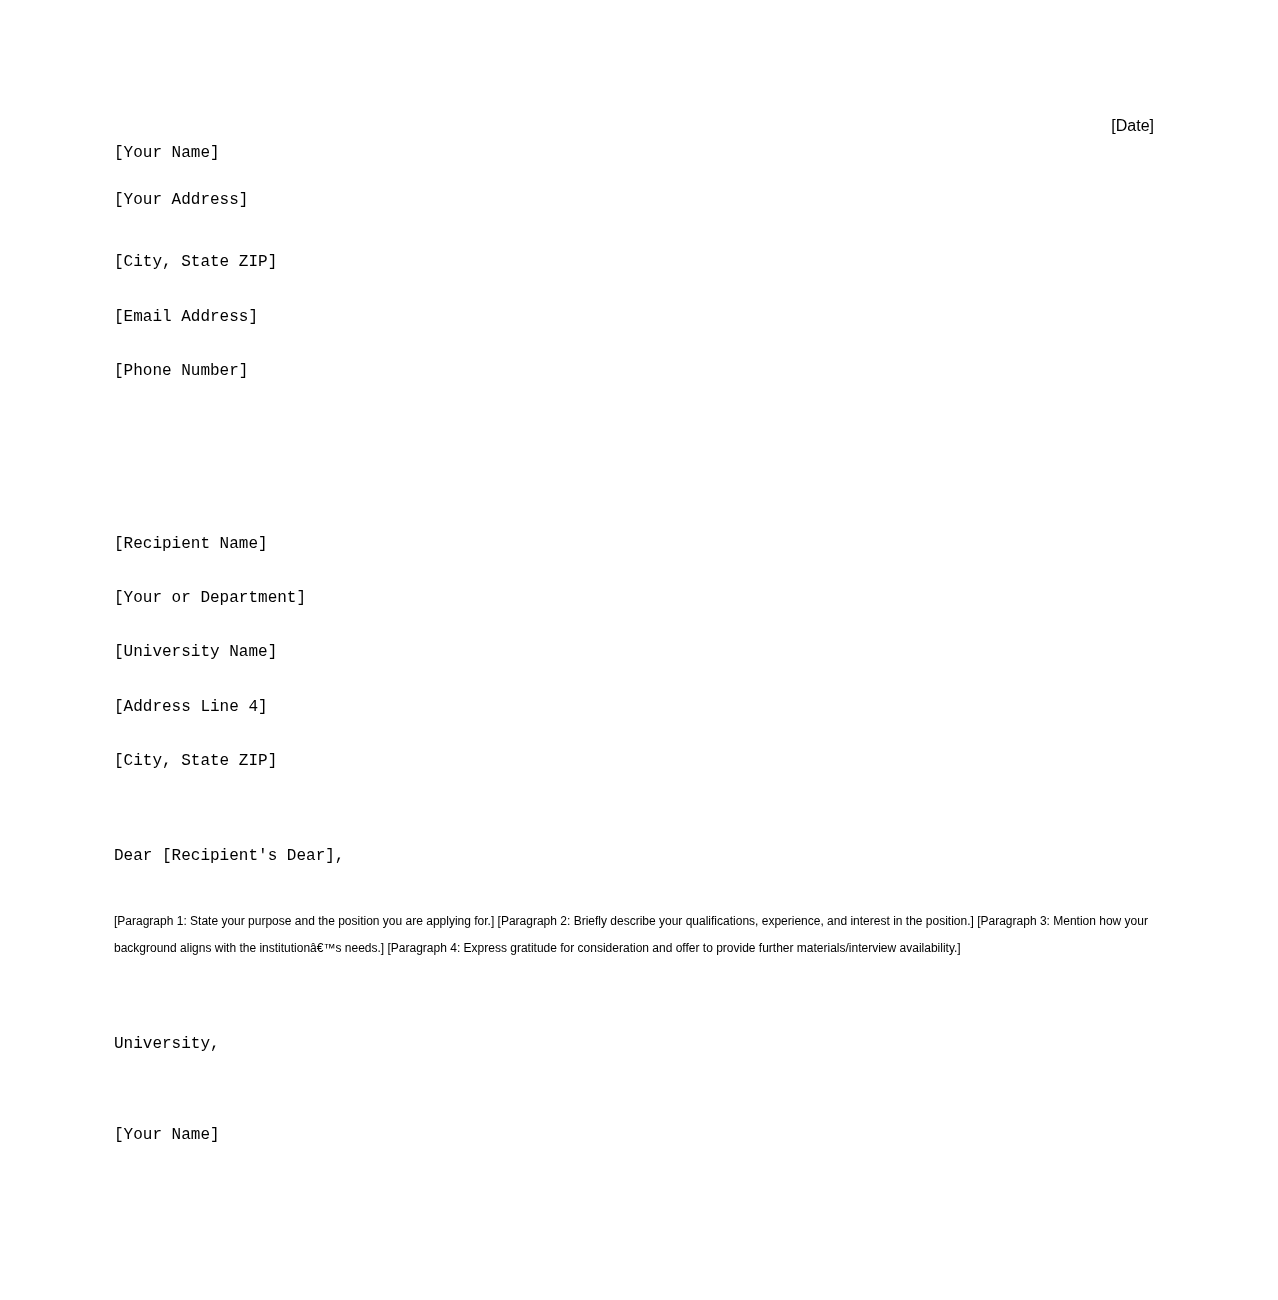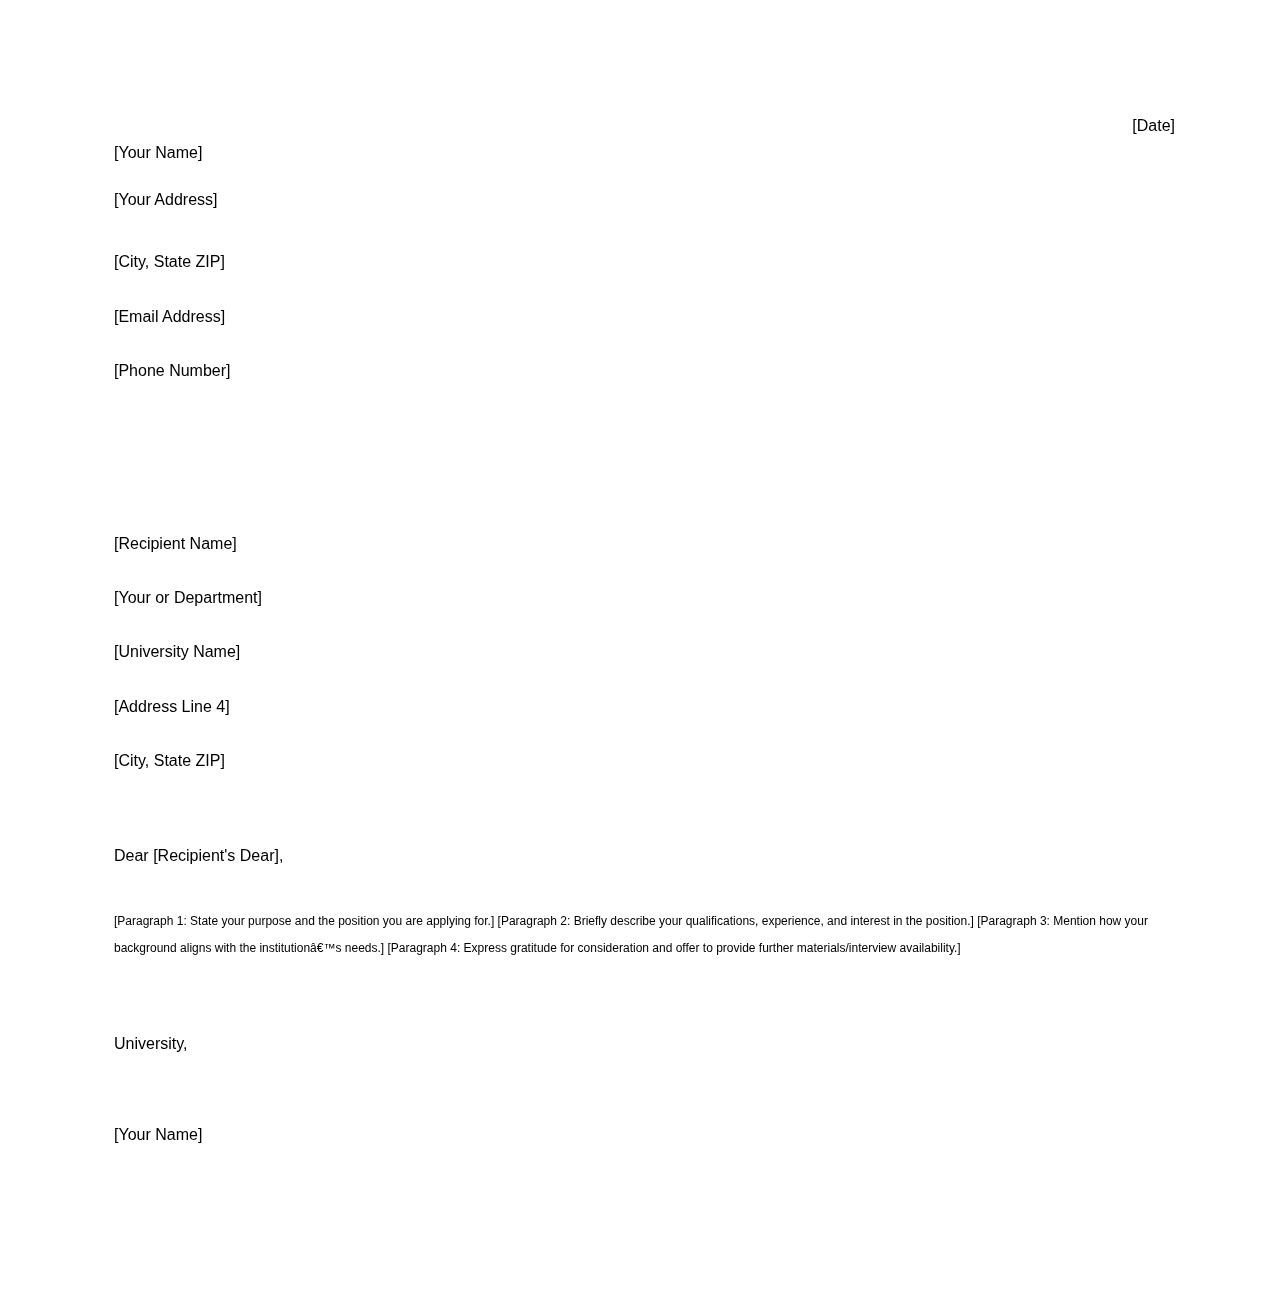--- a/index.html
+++ b/index.html
@@ -1,19 +1,19 @@
 <!DOCTYPE html>
 <html><head>
   <meta charset="utf-8">
   <style>
     html, body { margin: 0; padding: 0; background: #ffffff; }
     body { width: 1278px; height: 1300px; position: relative; overflow: hidden;
            font-family: "DejaVu Sans", "Liberation Sans", sans-serif; color: #000; }
-    .t { position: absolute; left: 114px; font-size: 15px; line-height: 20px; white-space: nowrap; font-family: Liberation Sans, sans-serif; font-size: 16px; }
-    .date { position: absolute; right: 103px; top: 116px; font-size: 16px; line-height: 20px; font-family: "Liberation Sans", sans-serif; }
+    .t { position: absolute; left: 114px; font-size: 15px; line-height: 20px; white-space: nowrap; font-family: Liberation Mono, monospace; font-size: 16px; }
+    .date { position: absolute; right: 124px; top: 116px; font-size: 16px; line-height: 20px; font-family: "Liberation Sans", sans-serif; }
     .para { position: absolute; left: 114px; top: 908px; width: 1050px; font-size: 12px; line-height: 27px; font-family: "Liberation Sans", sans-serif; }
   </style>
 </head>
 <body>
 
 <div>
   <div class="date">[Date]</div>
 
   <div class="t" style="top:143px">[Your Name]</div>
   <div class="t" style="top:190px">[Your Address]</div>

